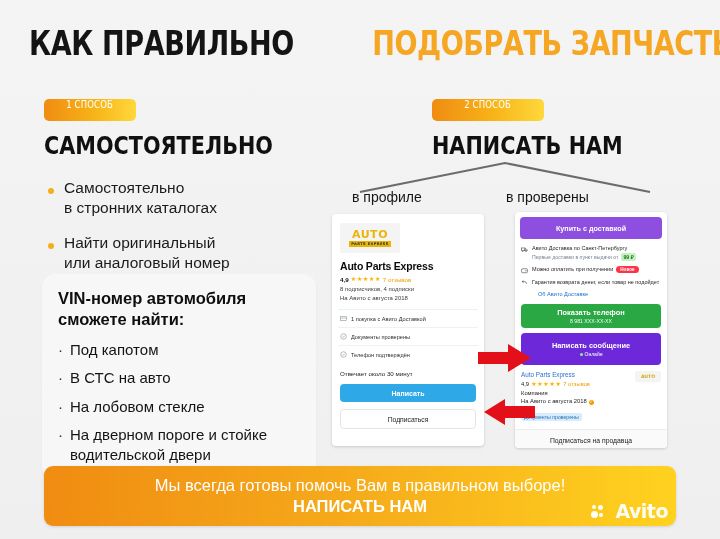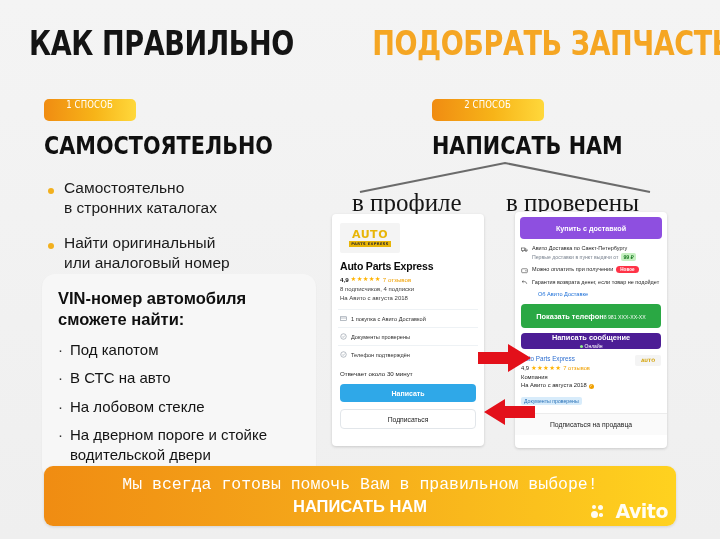--- a/index.html
+++ b/index.html
@@ -57,22 +57,22 @@
   .vintitle{font-size:16.5px;font-weight:bold;color:#0f0f0f;line-height:1.3;margin-bottom:9px;}
   .vinlist{list-style:none;margin:0;padding:0;}
   .vinlist li{display:flex;font-size:15px;color:#141414;line-height:1.3;margin-bottom:9px;}
   .vinlist li .d{margin-right:7px;color:#333;}
   .vinlist li:last-child{margin-bottom:0;}
 
   
   .chev{position:absolute;left:355px;top:160px;width:300px;height:34px;}
 
   .subhead{
-    position:absolute;font-size:25px;color:#161616;white-space:nowrap;
-    font-family:Liberation Serif, serif;
+    position:absolute;font-size:14px;color:#161616;white-space:nowrap;
+    font-family:Liberation Sans, sans-serif;
     text-align:center;
   }
   #sub1{left:352px;top:189px;}
   #sub2{left:506px;top:189px;}
 
   
   .pcard{
     position:absolute;left:332px;top:214px;width:152px;height:232px;
     background:#ffffff;border-radius:4px;box-shadow:0 1px 3px rgba(0,0,0,.16);
     overflow:hidden;
@@ -102,24 +102,24 @@
   }
   .deliv{background:#8e4fe0;margin:5px 5px 0 5px;height:22px;border-radius:4px;display:flex;align-items:center;justify-content:center;color:#fff;font-size:7.2px;font-weight:bold;}
   .dlist{padding:6px 6px 3px 6px;}
   .dlist .r{display:flex;gap:4px;margin-bottom:5px;}
   .dlist .r .ic{width:7px;height:7px;flex:0 0 auto;color:#3a3a3a;margin-top:.5px;}
   .dlist .r .tx{font-size:5.5px;color:#1f1f1f;line-height:1.35;}
   .dlist .r .sub{font-size:5.2px;color:#7a8390;display:flex;align-items:center;gap:3px;margin-top:1px;}
   .pill{background:#c6f0c1;color:#14761c;font-weight:bold;border-radius:2px;padding:0 2px;font-size:5.2px;}
   .pillnew{background:#ff3347;color:#fff;font-weight:bold;border-radius:6px;padding:1px 4px;font-size:4.6px;margin-left:3px;}
   .dlink{font-size:5.6px;color:#1a6ed8;margin:1px 0 0 17px;}
-  .gbtn{margin:4px 6px 0 6px;background:#2aa844;border-radius:4px;height:24px;display:flex;flex-direction:row;align-items:center;justify-content:center;color:#fff;}
+  .gbtn{margin:4px 6px 0 6px;background:#2aa844;border-radius:4px;height:24px;display:flex;flex-direction:column;align-items:center;justify-content:center;color:#fff;}
   .gbtn .t1{font-size:7.4px;font-weight:bold;}
   .gbtn .t2{font-size:5.2px;opacity:.95;margin-top:1px;}
-  .bbtn{margin:5px 6px 0 6px;background:#4c1d95;border-radius:4px;height:16px;display:flex;flex-direction:column;align-items:center;justify-content:center;color:#fff;}
+  .bbtn{margin:5px 6px 0 6px;background:#6d28d9;border-radius:4px;height:32px;display:flex;flex-direction:column;align-items:center;justify-content:center;color:#fff;}
   .bbtn .t1{font-size:7.4px;font-weight:bold;}
   .bbtn .t2{font-size:5px;display:flex;align-items:center;gap:2px;margin-top:1px;}
   .onl{width:3px;height:3px;border-radius:50%;background:#8ff08a;display:inline-block;}
   .seller{padding:6px 6px 0 6px;position:relative;}
   .seller .sn{font-size:6.3px;color:#2f6fd0;}
   .seller .sr{display:flex;align-items:center;gap:2px;font-size:5.8px;margin-top:2px;color:#222;}
   .seller .sm{font-size:5.8px;color:#1d1d1d;margin-top:2px;}
   .seller .chk{display:inline-block;width:5px;height:5px;border-radius:50%;background:#f0a000;color:#fff;font-size:3.6px;text-align:center;line-height:5px;margin-left:2px;}
   .docbadge{display:inline-block;margin-top:3px;background:#d8ecfb;color:#2a72b8;font-size:5.2px;border-radius:2px;padding:1px 3px;}
   .slogo{position:absolute;right:6px;top:6px;width:26px;height:11px;background:#f4f4f4;border-radius:2px;display:flex;align-items:center;justify-content:center;font-family:"DejaVu Sans",sans-serif;font-weight:bold;font-size:4.6px;color:#d6a712;}
@@ -129,21 +129,21 @@
   .arrow{position:absolute;}
 
   
   .banner{
     position:absolute;left:44px;top:466px;width:632px;height:60px;border-radius:9px;
     background:linear-gradient(90deg,#f08c12 0%,#f5a81a 45%,#ffd21f 100%);
     display:flex;flex-direction:column;align-items:center;justify-content:center;
     box-shadow:0 1px 3px rgba(0,0,0,.12);
     overflow:hidden;
   }
-  .banner .l1{color:#ffffff;font-size:16.5px;line-height:1.15;font-family:Liberation Mono, monospace;}
+  .banner .l1{color:#ffffff;font-size:16.5px;line-height:1.15;}
   .banner .l2{color:#ffffff;font-size:16.5px;font-weight:bold;margin-top:3px;}
   .wmark{position:absolute;right:8px;bottom:4px;display:flex;align-items:center;gap:8px;opacity:.95;}
   .wmark .dots{position:relative;width:16px;height:16px;}
   .wmark .dots i{position:absolute;border-radius:50%;background:#ffffff;display:block;}
   .wmark .wtxt{font-family:"DejaVu Sans",sans-serif;font-weight:bold;font-size:19px;color:#ffffff;letter-spacing:-.5px;}
 </style>
 </head>
 <body>
 
 <div class="stage">

